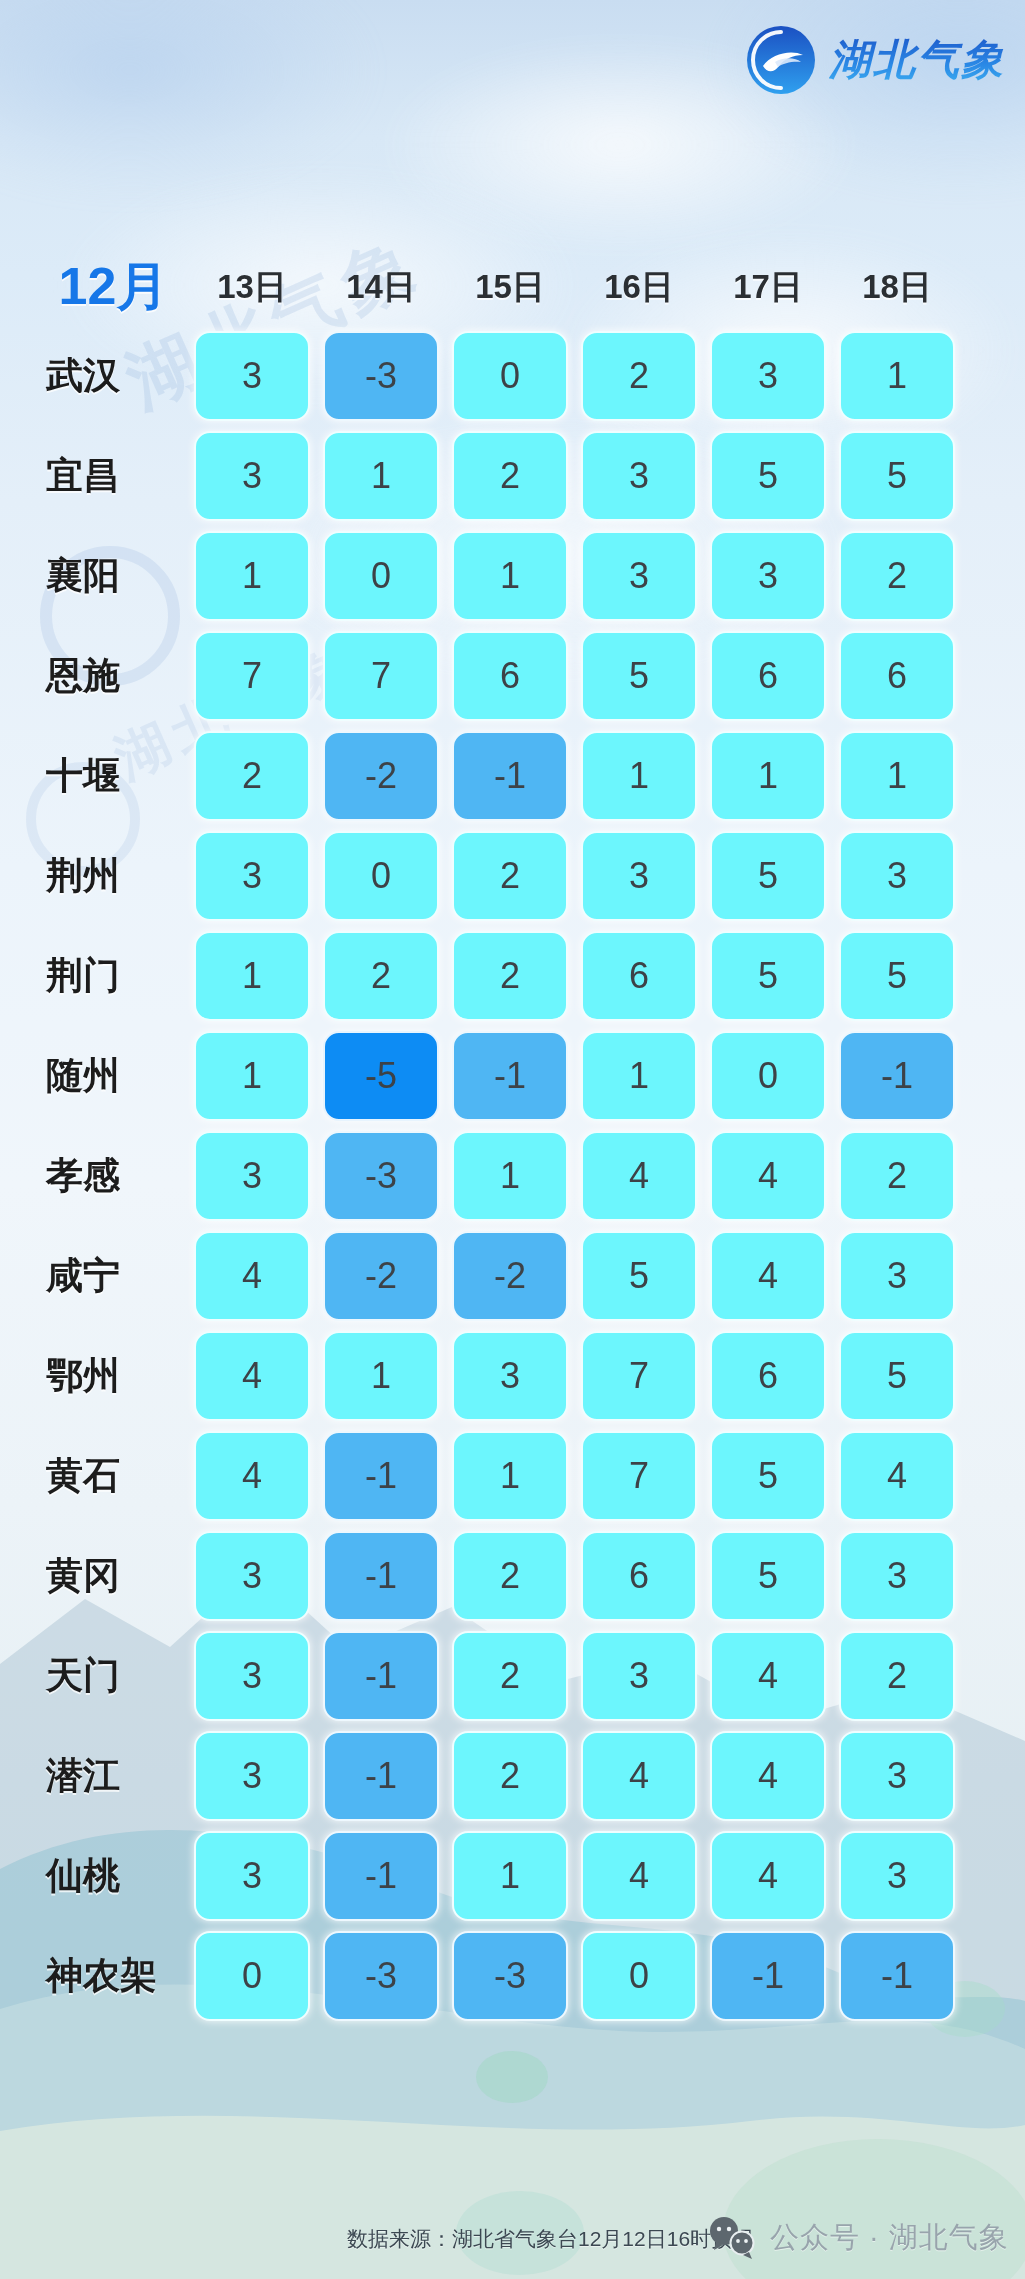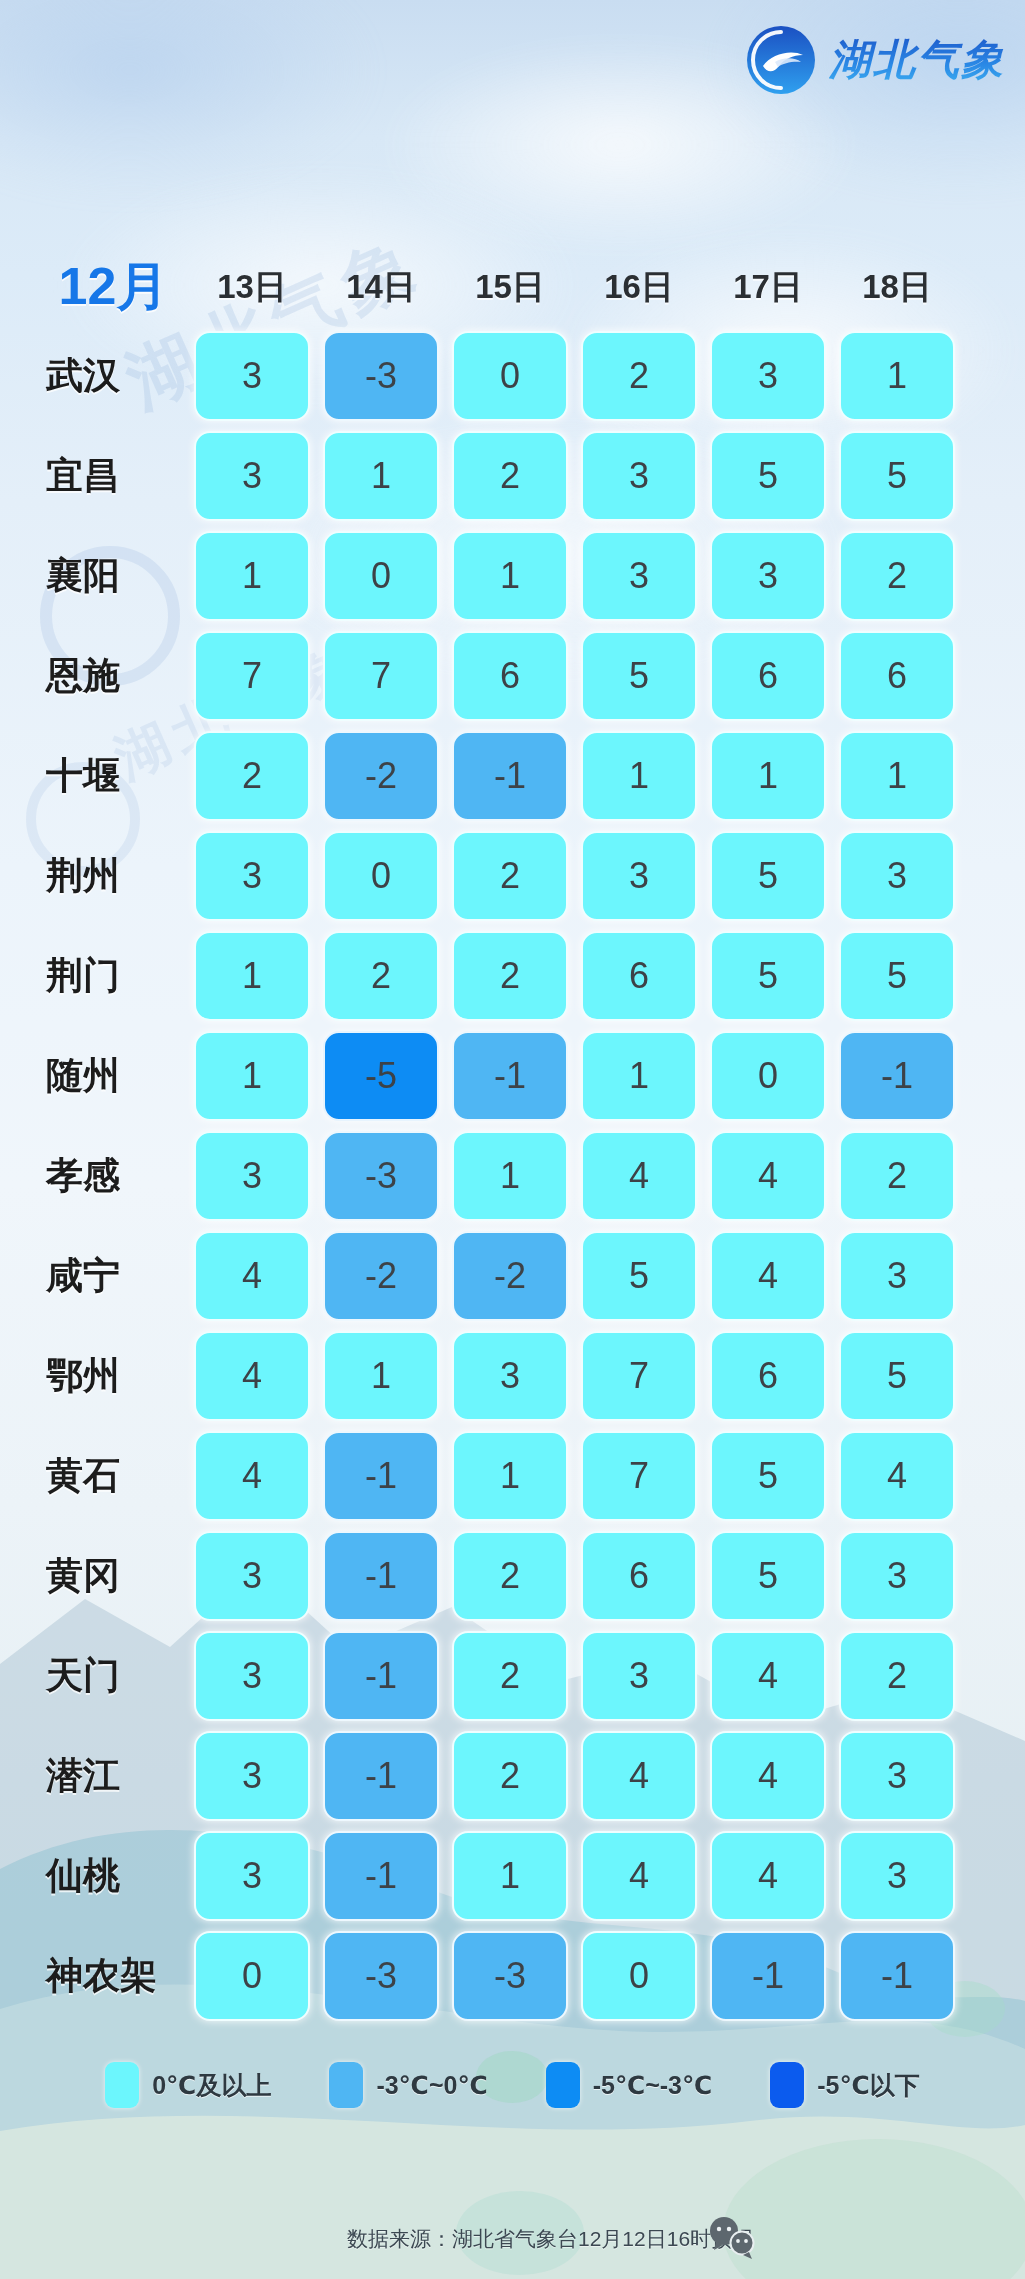--- a/index.html
+++ b/index.html
@@ -287,48 +287,31 @@
         <div class="clabel">神农架</div>
         <div class="cell" style="background: rgb(108, 246, 253);">0</div>
         <div class="cell" style="background: rgb(79, 182, 243);">-3</div>
         <div class="cell" style="background: rgb(79, 182, 243);">-3</div>
         <div class="cell" style="background: rgb(108, 246, 253);">0</div>
         <div class="cell" style="background: rgb(79, 182, 243);">-1</div>
         <div class="cell" style="background: rgb(79, 182, 243);">-1</div>
       </div>
     </div>
 
-  <div class="legend">
-      <div class="litem">
-        <div class="lswatch" style="background: rgb(108, 246, 253);"></div>
-        <div class="llabel">0℃及以上</div>
-      </div>
-      <div class="litem">
-        <div class="lswatch" style="background: rgb(79, 182, 243);"></div>
-        <div class="llabel">-3℃~0℃</div>
-      </div>
-      <div class="litem">
-        <div class="lswatch" style="background: rgb(13, 140, 244);"></div>
-        <div class="llabel">-5℃~-3℃</div>
-      </div>
-      <div class="litem">
-        <div class="lswatch" style="background: rgb(11, 91, 238);"></div>
-        <div class="llabel">-5℃以下</div>
-      </div>
-    </div>
 
   <div class="bottom-line">
     <div class="source">数据来源：湖北省气象台12月12日16时预报</div>
     <div class="wechat">
       <svg width="52" height="44" viewBox="0 0 52 44">
         <circle cx="18" cy="15" r="14" fill="#5d676e"></circle>
         <path d="M10,26 L8,34 L17,29 Z" fill="#5d676e"></path>
         <circle cx="13" cy="13" r="2.2" fill="#eef3f5"></circle>
         <circle cx="23" cy="13" r="2.2" fill="#eef3f5"></circle>
         <circle cx="36" cy="27" r="11.5" fill="#5d676e" stroke="#e8eef0" stroke-width="2"></circle>
         <path d="M43,36 L46,43 L37,39 Z" fill="#5d676e"></path>
         <circle cx="32" cy="25" r="1.9" fill="#eef3f5"></circle>
         <circle cx="40" cy="25" r="1.9" fill="#eef3f5"></circle>
       </svg>
+      <span class="wechat-label">公众号 · 湖北气象</span>
     </div>
   </div>
 
 </div>
 
 </body></html>

